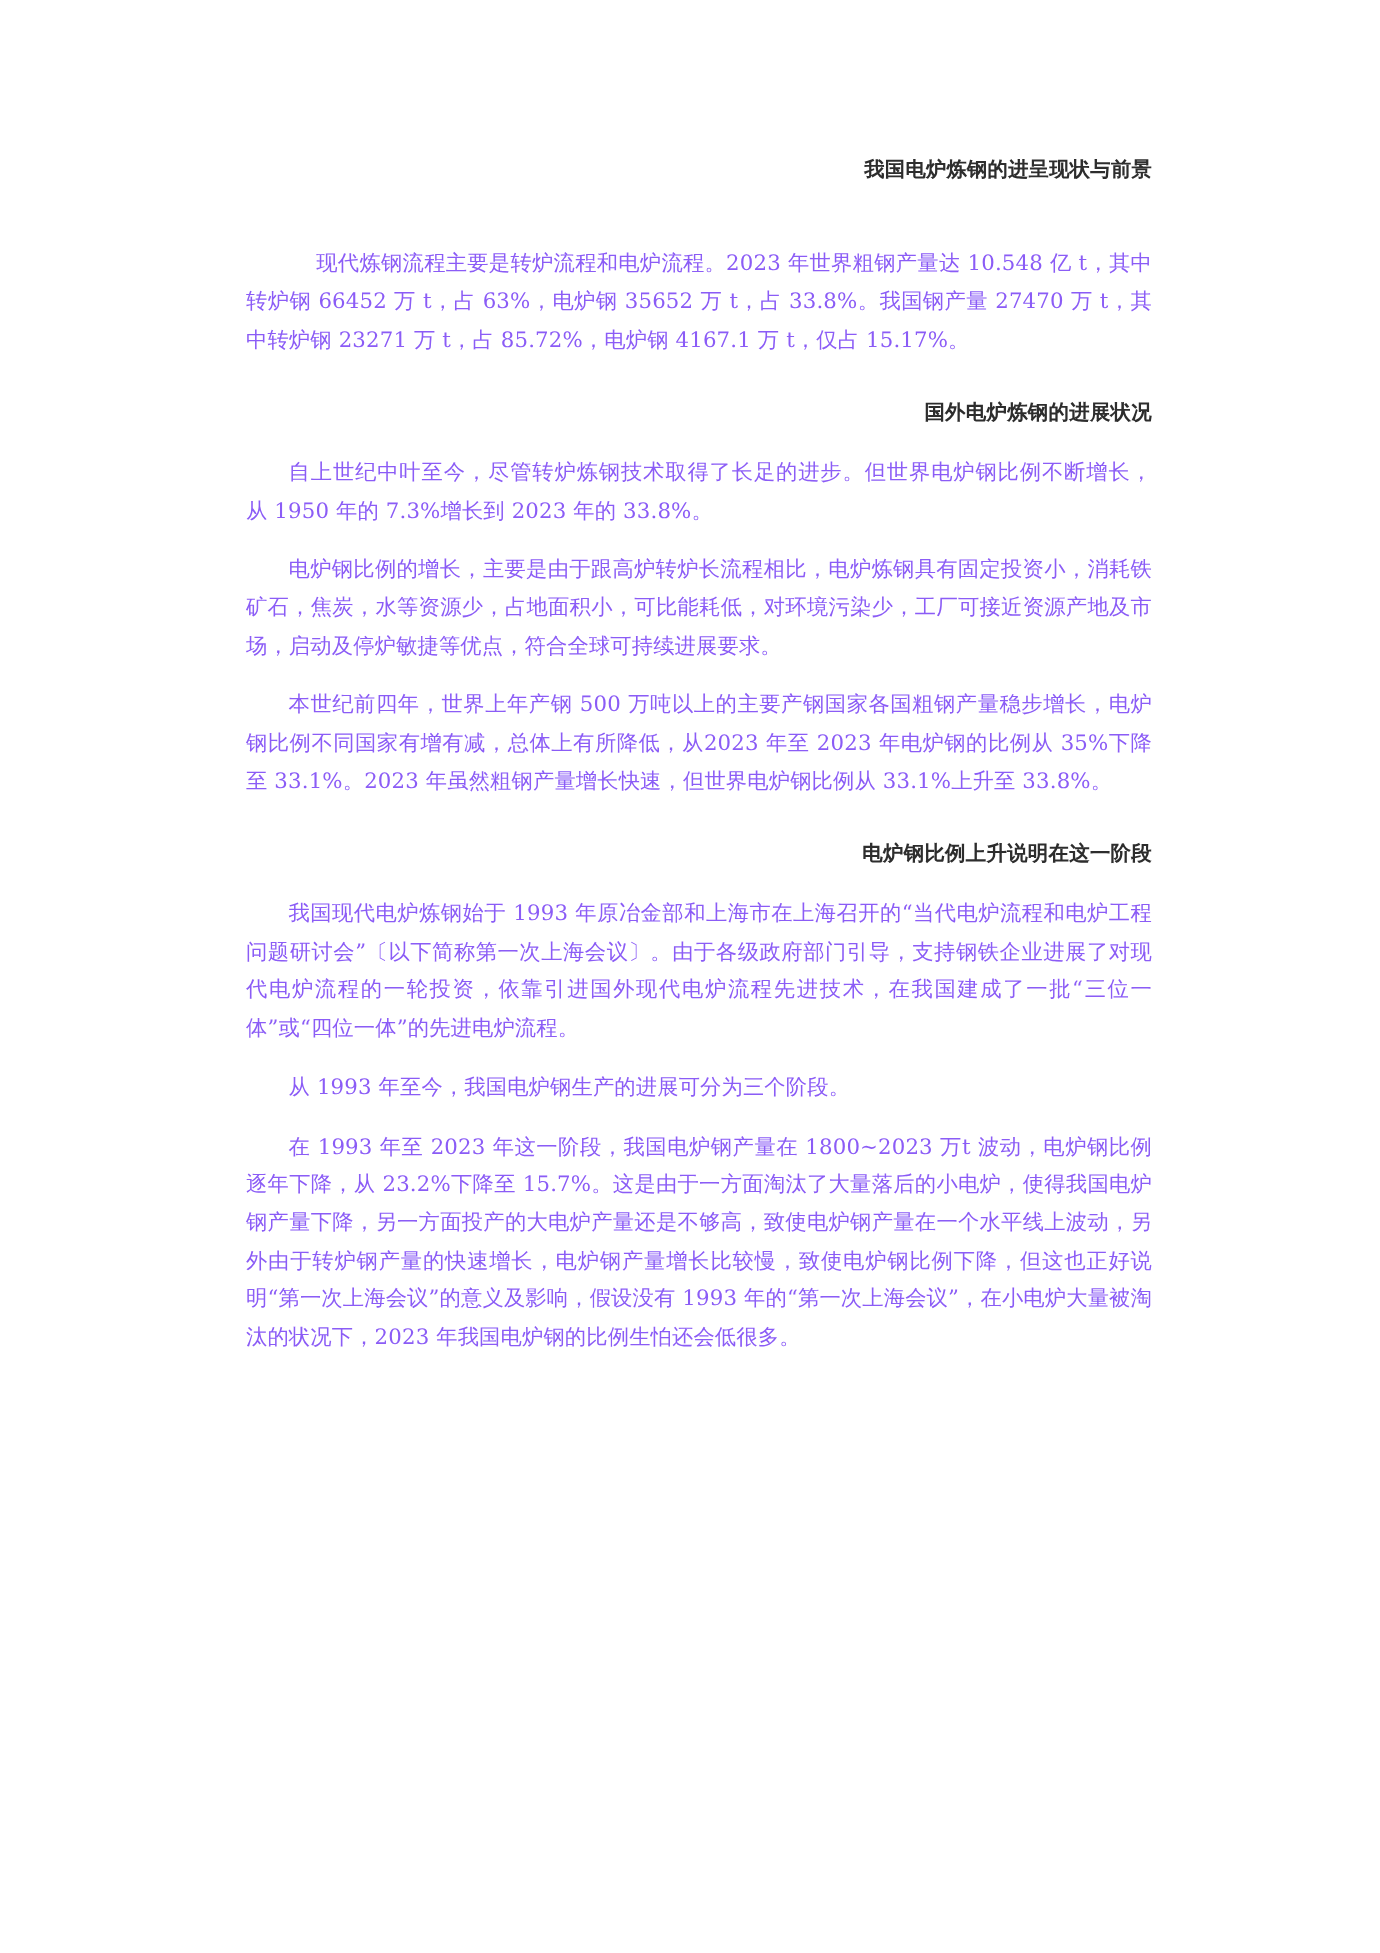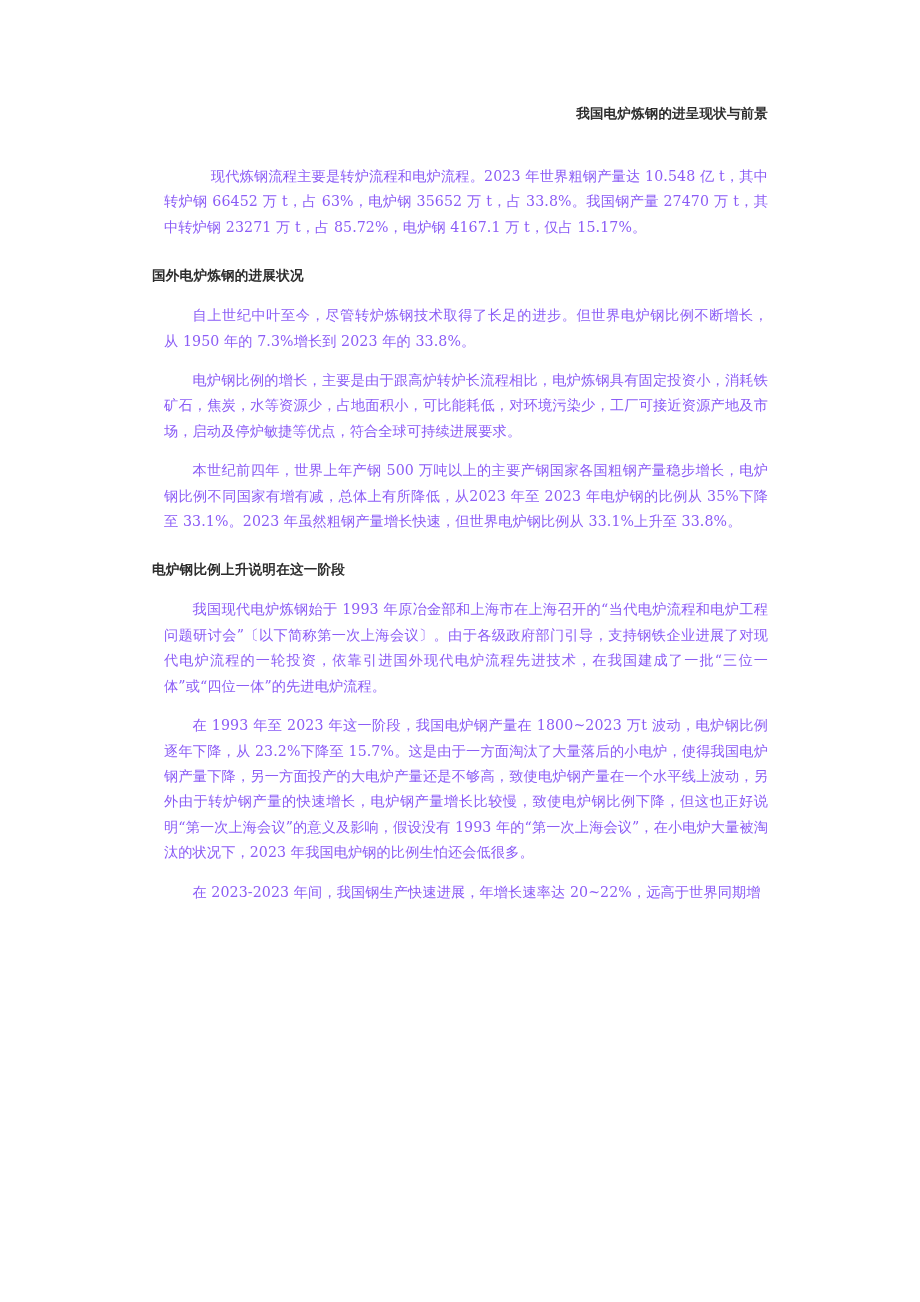--- a/index.html
+++ b/index.html
@@ -53,20 +53,21 @@
   }
   .section-heading {
     font-family: "DejaVu Sans", "Liberation Sans", sans-serif;
     font-size: 13.6px;
     font-weight: bold;
     color: #2d2d2d;
     line-height: 22px;
     margin: 24px 0 17px 0;
     text-indent: 0;
     letter-spacing: 0.2px;
+    text-align: right;
   }
 </style>
 </head>
 <body>
 
 <div class="page">
   <div class="content">
 
     <h1 class="doc-title">我国电炉炼钢的进呈现状与前景</h1>
 
@@ -80,20 +81,20 @@
     <p class="para">自上世纪中叶至今，尽管转炉炼钢技术取得了长足的进步。但世界电炉钢比例不断增长， 从 1950 年的 7.3%增长到 2023 年的 33.8%。</p>
 
     <p class="para">电炉钢比例的增长，主要是由于跟高炉转炉长流程相比，电炉炼钢具有固定投资小，消耗铁矿石，焦炭，水等资源少，占地面积小，可比能耗低，对环境污染少，工厂可接近资源产地及市场，启动及停炉敏捷等优点，符合全球可持续进展要求。</p>
 
     <p class="para">本世纪前四年，世界上年产钢 500 万吨以上的主要产钢国家各国粗钢产量稳步增长，电炉钢比例不同国家有增有减，总体上有所降低，从2023 年至 2023 年电炉钢的比例从 35%下降至 33.1%。2023 年虽然粗钢产量增长快速，但世界电炉钢比例从 33.1%上升至 33.8%。</p>
 
     <h2 class="section-heading">电炉钢比例上升说明在这一阶段</h2>
 
     <p class="para">我国现代电炉炼钢始于 1993 年原冶金部和上海市在上海召开的“当代电炉流程和电炉工程问题研讨会”〔以下简称第一次上海会议〕。由于各级政府部门引导，支持钢铁企业进展了对现代电炉流程的一轮投资，依靠引进国外现代电炉流程先进技术，在我国建成了一批“三位一体”或“四位一体”的先进电炉流程。</p>
 
+    <p class="para">从 1993 年至今，我国电炉钢生产的进展可分为三个阶段。</p>
 
     <p class="para">在 1993 年至 2023 年这一阶段，我国电炉钢产量在 1800~2023 万t 波动，电炉钢比例逐年下降，从 23.2%下降至 15.7%。这是由于一方面淘汰了大量落后的小电炉，使得我国电炉钢产量下降，另一方面投产的大电炉产量还是不够高，致使电炉钢产量在一个水平线上波动，另外由于转炉钢产量的快速增长，电炉钢产量增长比较慢，致使电炉钢比例下降，但这也正好说明“第一次上海会议”的意义及影响，假设没有 1993 年的“第一次上海会议”，在小电炉大量被淘汰的状况下，2023 年我国电炉钢的比例生怕还会低很多。</p>
 
 
-    <p class="para">在 2023-2023 年间，我国钢生产快速进展，年增长速率达 20~22%，远高于世界同期增</p>
 
   </div>
 </div>
 
 </body></html>

